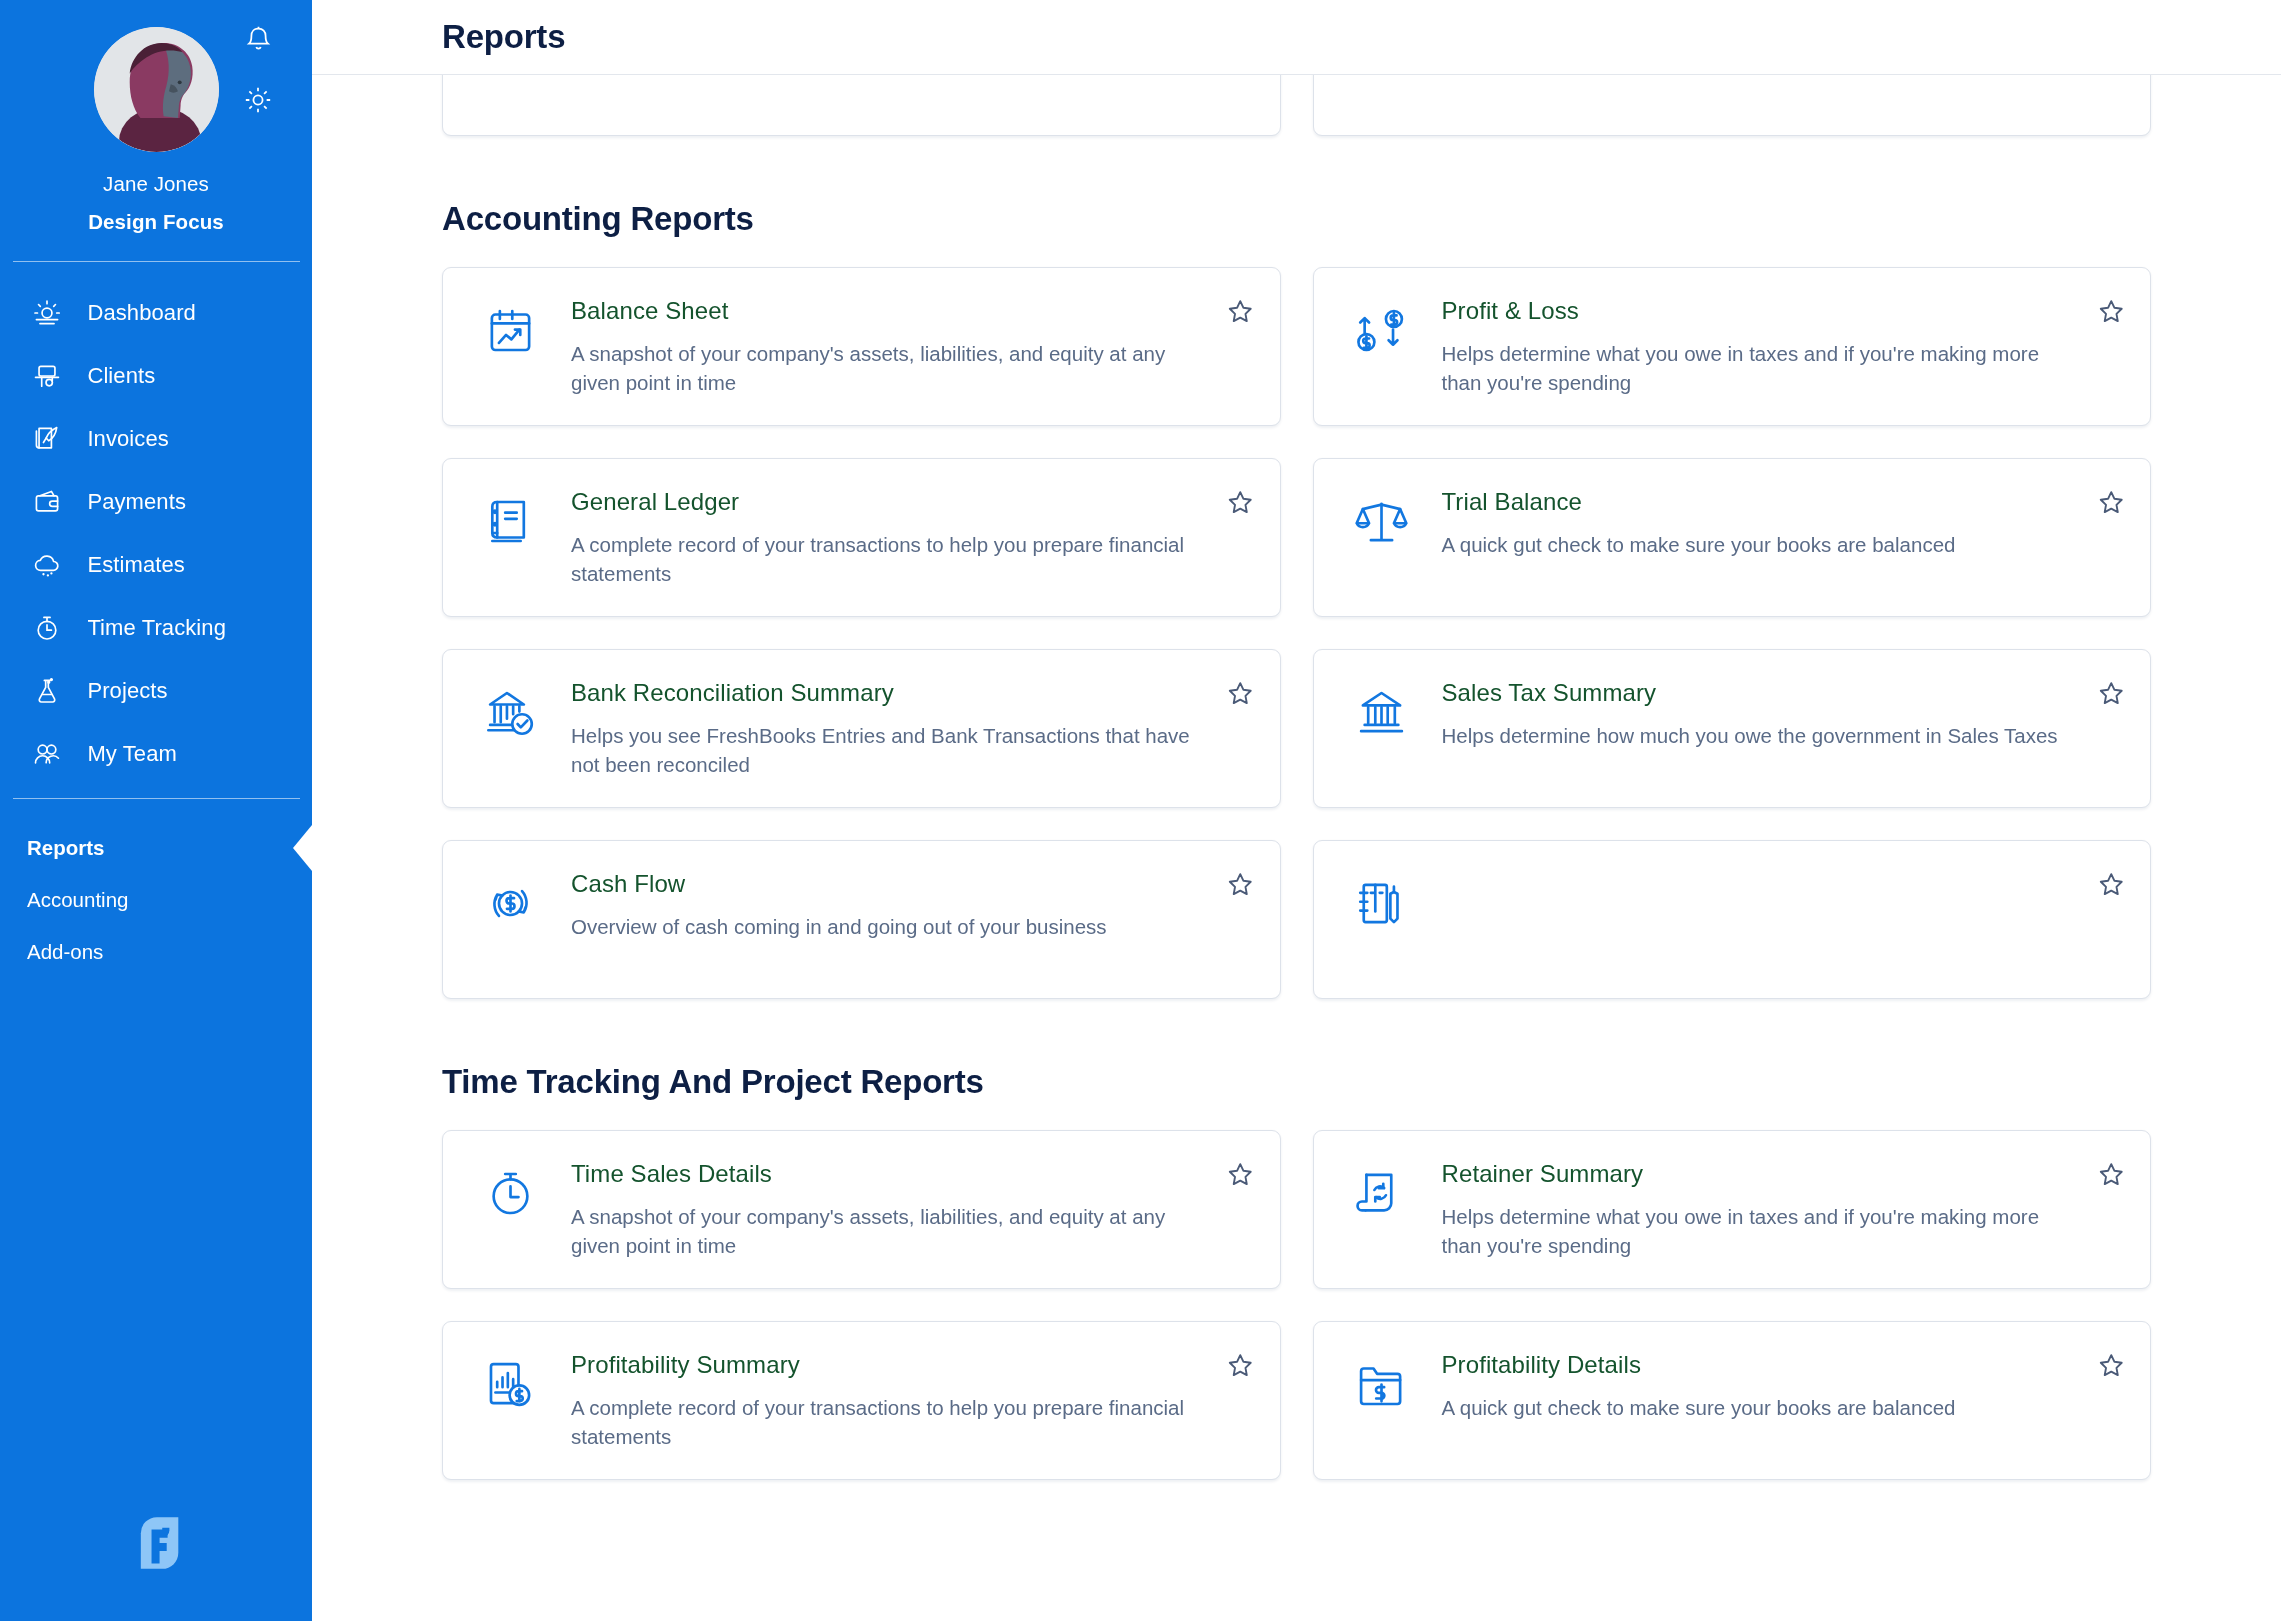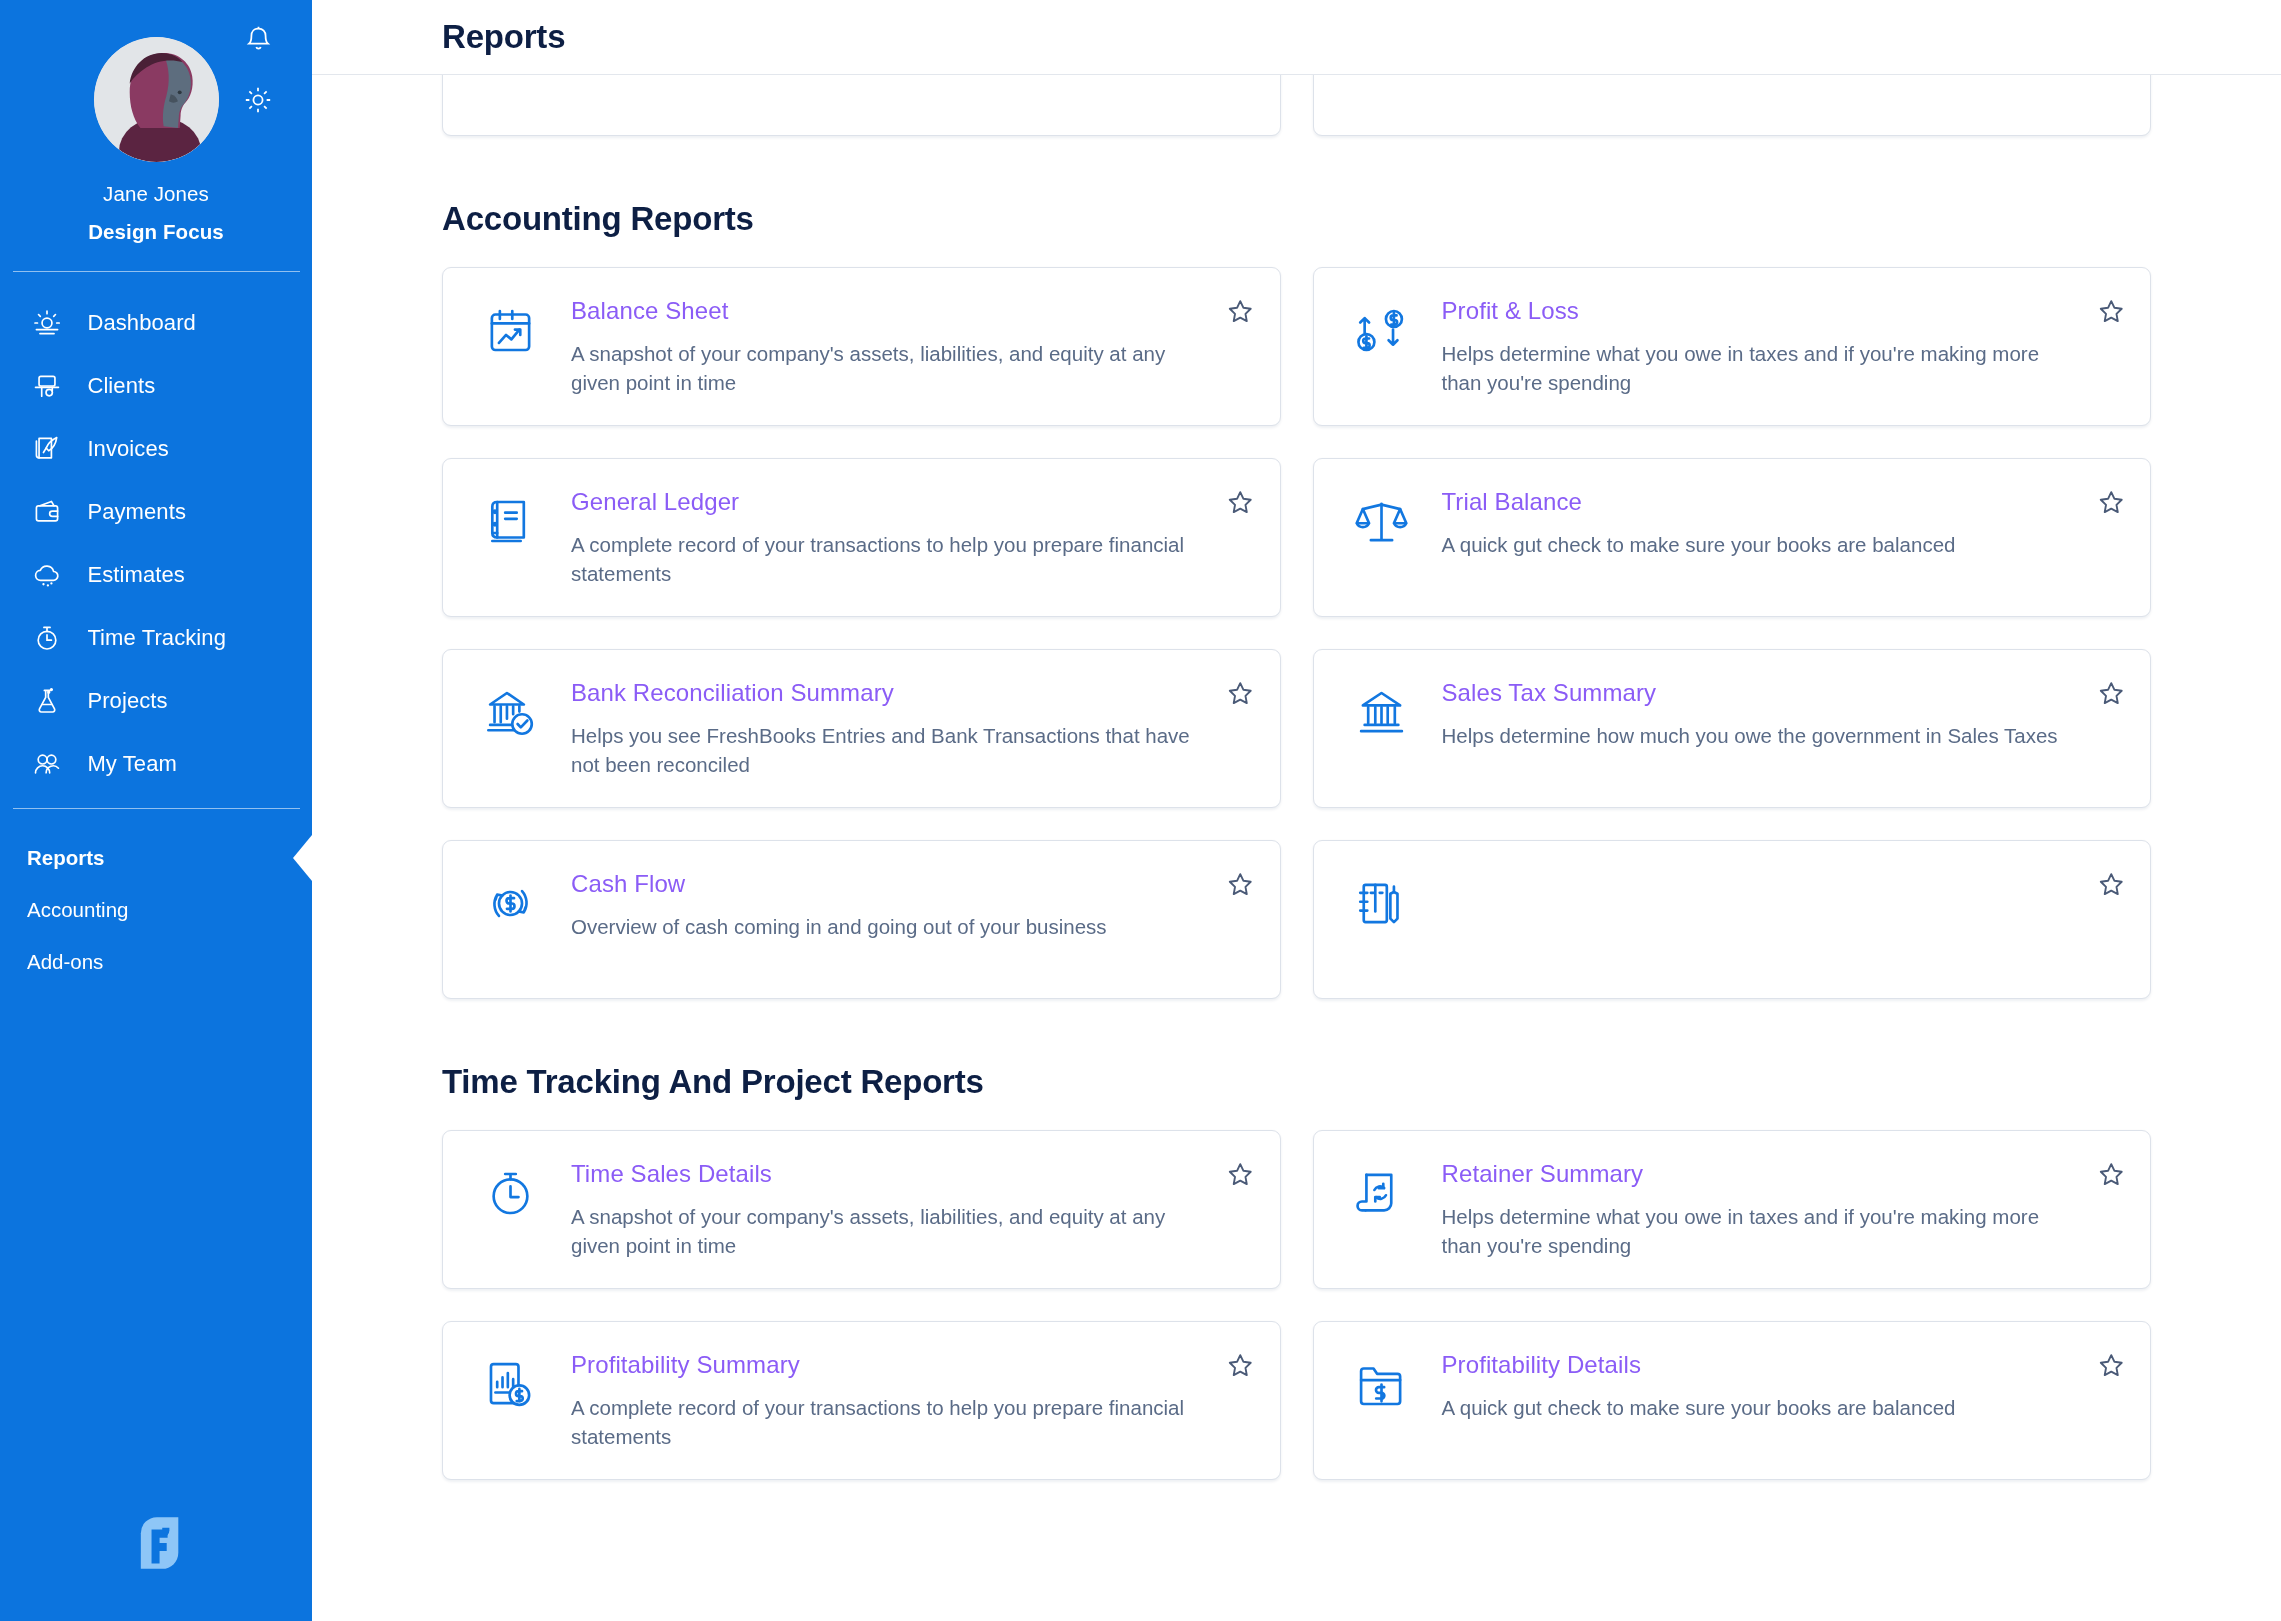--- a/index.html
+++ b/index.html
@@ -11,21 +11,21 @@
   }
   .app { display: flex; width: 2281px; height: 1622px; }
 
   
   .sidebar {
     width: 312px; height: 1622px;
     background: #0C74DE;
     position: relative;
     flex: 0 0 312px;
   }
-  .sb-top { position: relative; padding-top: 37px; }
+  .sb-top { position: relative; padding-top: 27px; }
   .avatar {
     width: 125px; height: 125px; border-radius: 50%;
     margin: 0 auto; overflow: hidden;
     background: #dfe3e8; position: relative;
   }
   .avatar svg { display: block; width: 125px; height: 125px; }
   .sb-icons {
     position: absolute; right: 39px; top: 25px;
     display: flex; flex-direction: column; gap: 30px; align-items: center;
   }
@@ -109,21 +109,21 @@
     cursor: pointer; position: relative;
   }
   .card-icon {
     width: 75px; flex: 0 0 75px;
     display: flex; align-items: flex-start; justify-content: center;
     padding-top: 5.3px;
   }
   .card-icon svg { display: block; }
   .card-body { flex: 1 1 auto; padding-left: 23px; padding-right: 53px; }
   .card-title {
-    font-size: 24px; color: #8b5cf6; letter-spacing: 0.1px; line-height: 1.1;
+    font-size: 24px; color: #14532d; letter-spacing: 0.1px; line-height: 1.1;
   }
   .card-desc {
     font-size: 20.5px; color: #5A6B87; line-height: 1.42; margin-top: 14.3px;
   }
   .star {
     position: absolute; right: 25px; top: 28.5px;
     width: 28.5px; height: 28.5px; cursor: pointer;
   }
   .star svg { display: block; }
 

